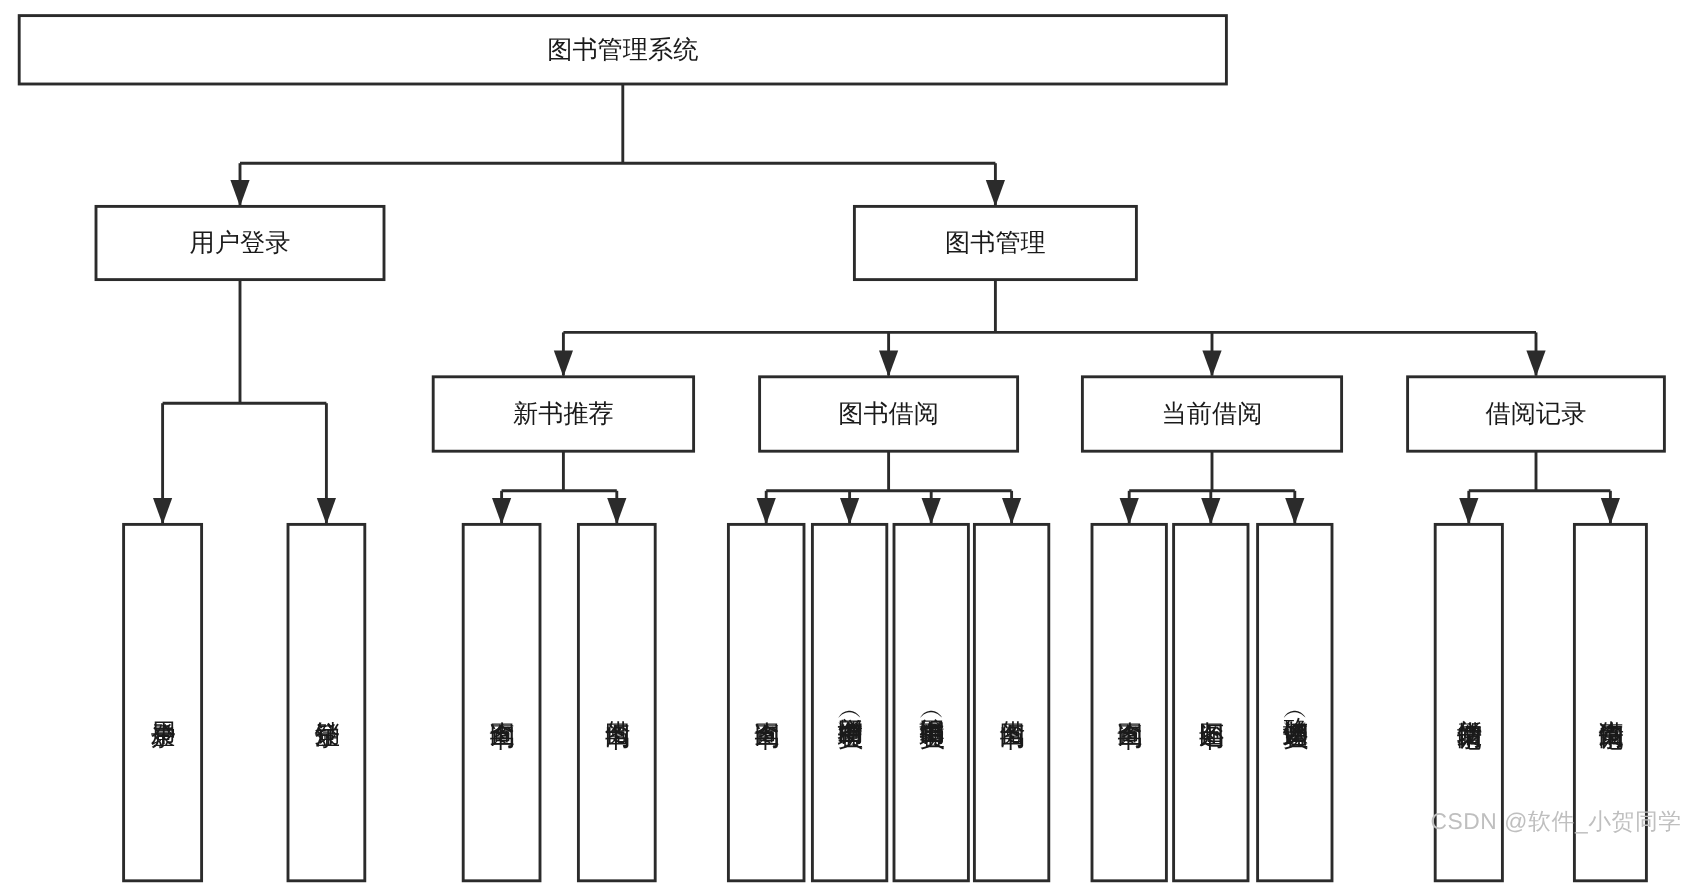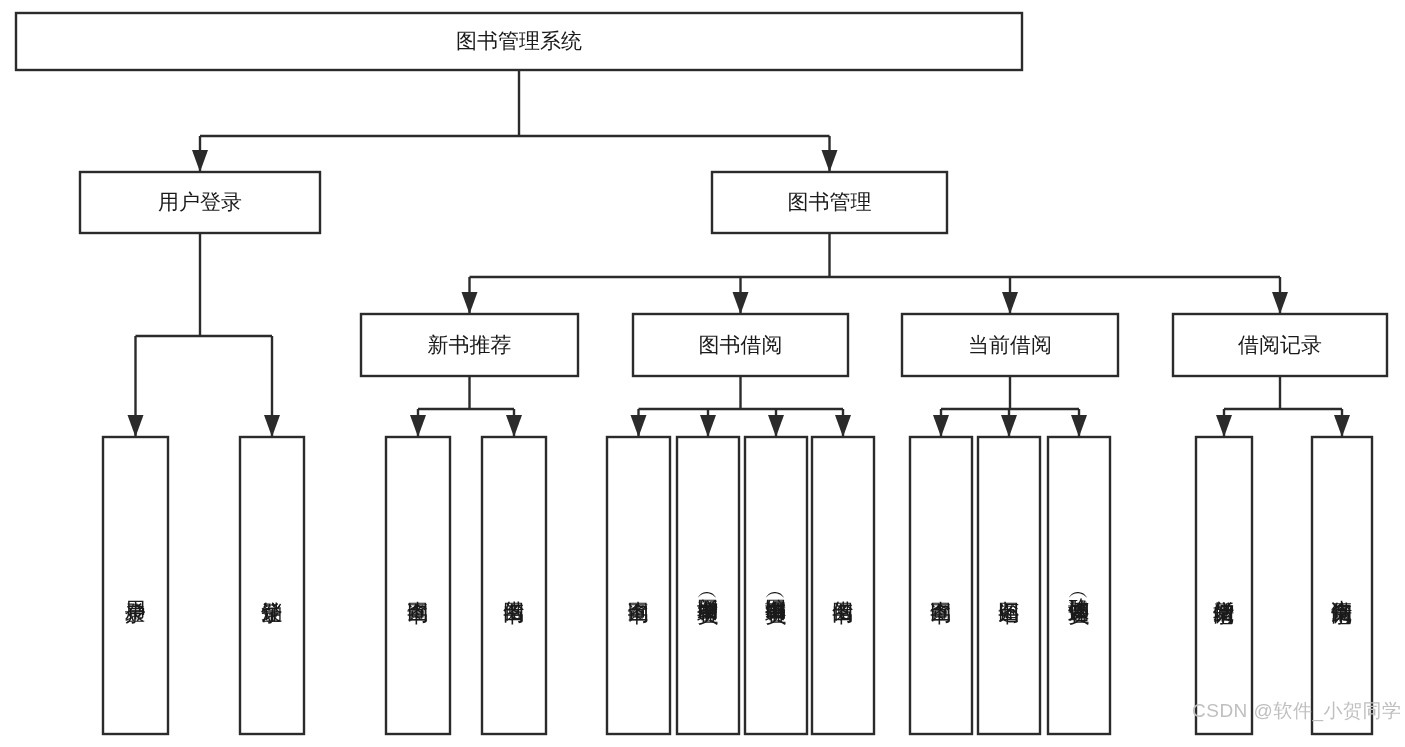--- a/index.html
+++ b/index.html
@@ -172,14 +172,14 @@
       <div class="vlabel" style="left: 677px; top: 437px; width: 62px; height: 297px; display: flex; align-items: center; justify-content: center;">新增图书（管理员）</div>
       <div class="vlabel" style="left: 745px; top: 437px; width: 62px; height: 297px; display: flex; align-items: center; justify-content: center;">编辑图书（管理员）</div>
       <div class="vlabel" style="left: 812px; top: 437px; width: 62px; height: 297px; display: flex; align-items: center; justify-content: center;">借阅图书</div>
       <div class="vlabel" style="left: 910px; top: 437px; width: 62px; height: 297px; display: flex; align-items: center; justify-content: center;">查询图书</div>
       <div class="vlabel" style="left: 978px; top: 437px; width: 62px; height: 297px; display: flex; align-items: center; justify-content: center;">归还图书</div>
       <div class="vlabel" style="left: 1048px; top: 437px; width: 62px; height: 297px; display: flex; align-items: center; justify-content: center;">确认归还（管理员）</div>
       <div class="vlabel" style="left: 1196px; top: 437px; width: 56px; height: 297px; display: flex; align-items: center; justify-content: center;">新增借阅记录</div>
       <div class="vlabel" style="left: 1312px; top: 437px; width: 60px; height: 297px; display: flex; align-items: center; justify-content: center;">查询借阅记录</div>
     </div>
 
-  <div class="watermark" style="left: 1192px; top: 698px;">CSDN @软件_小贺同学</div>
+  <div class="watermark" style="left: 1192px; top: 672px;">CSDN @软件_小贺同学</div>
 </div>
 
 </body></html>

